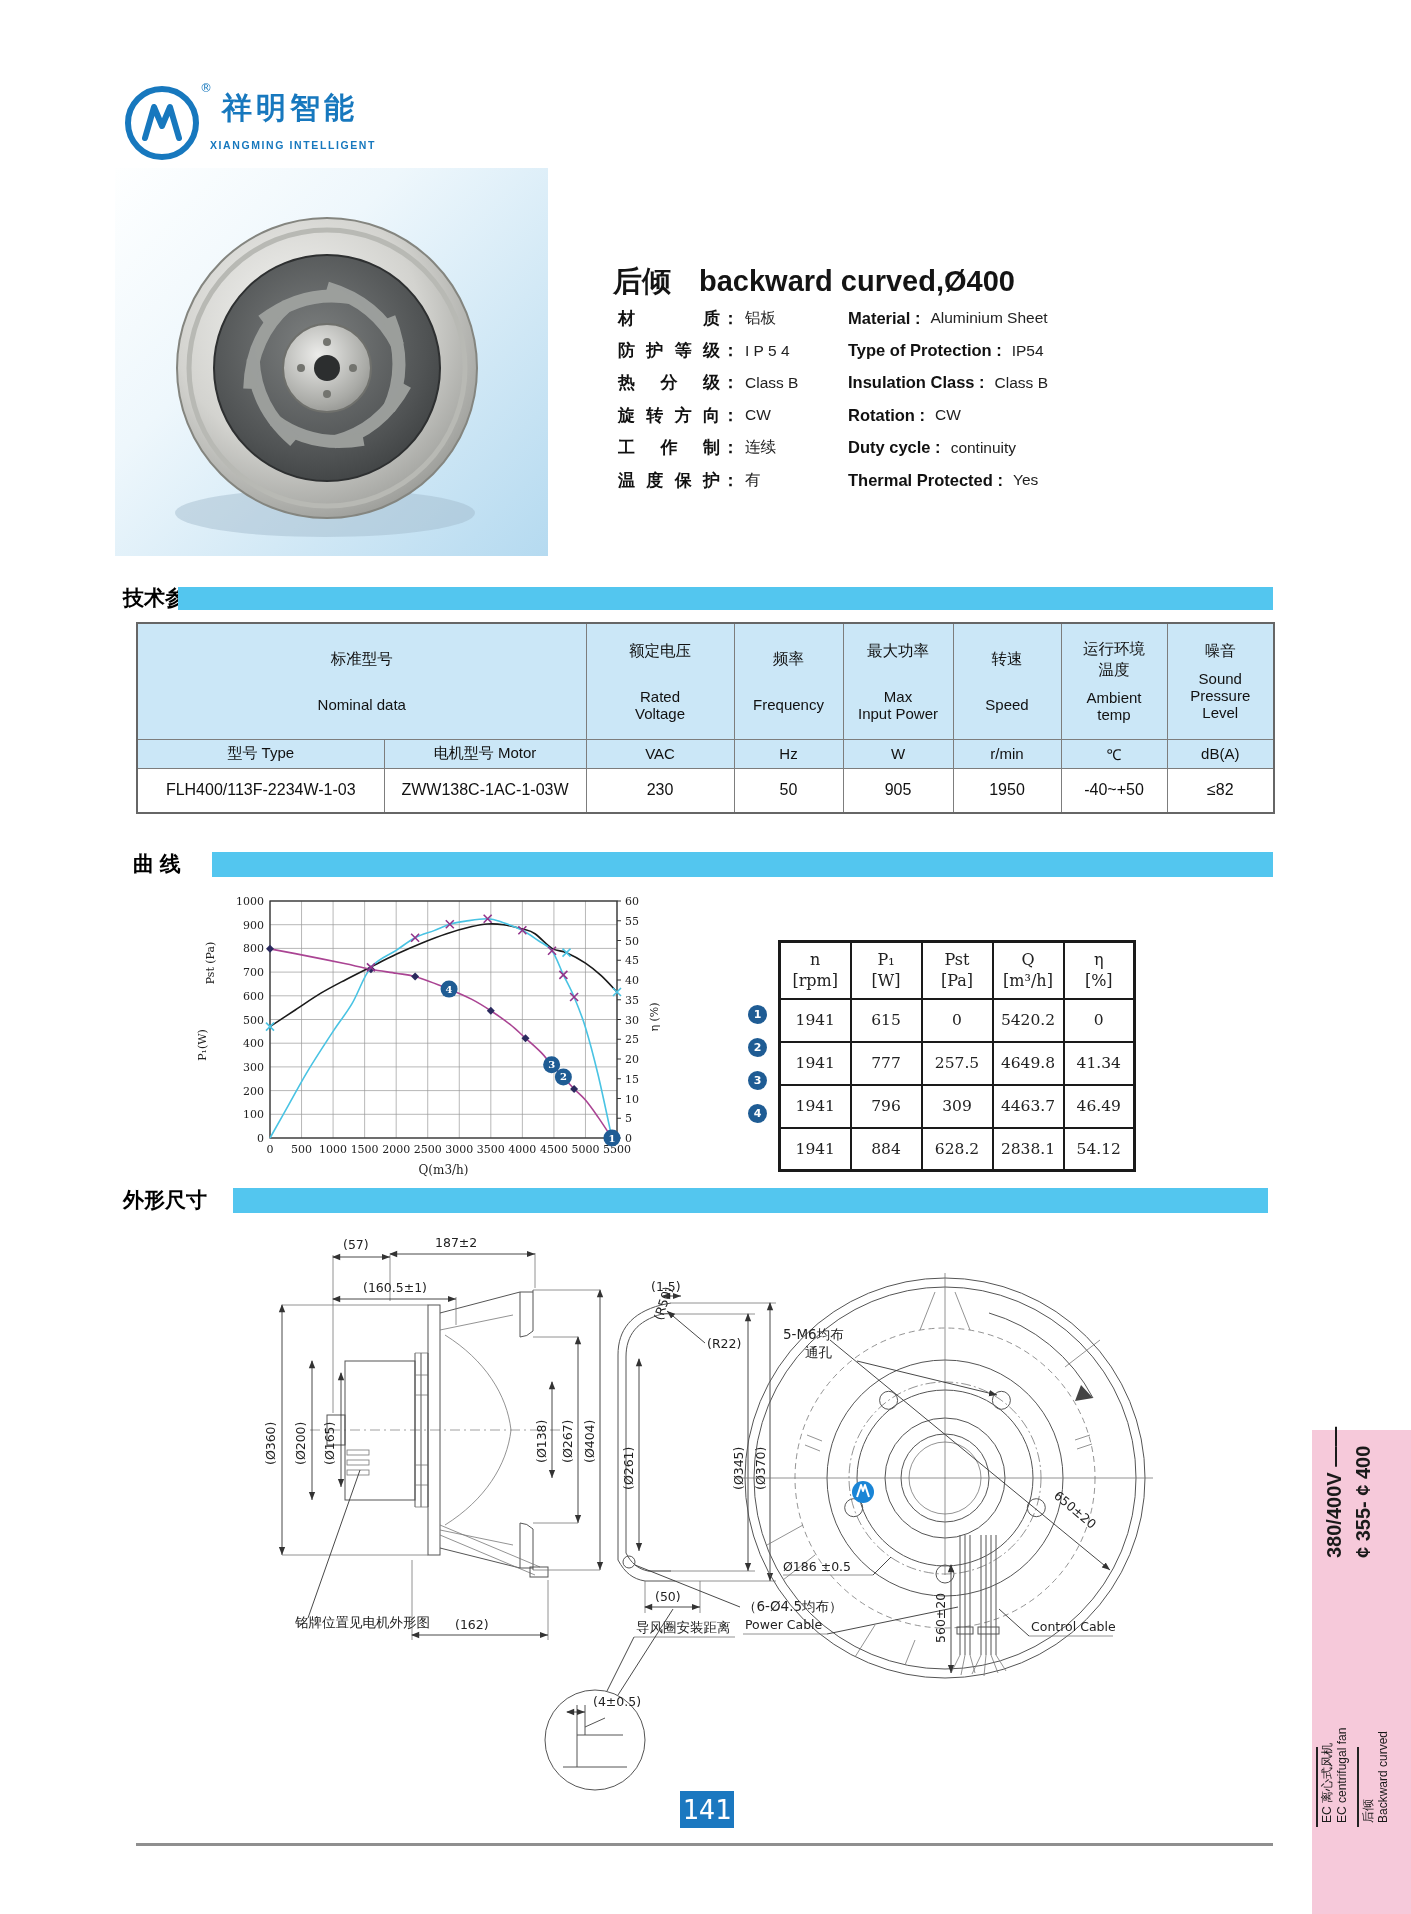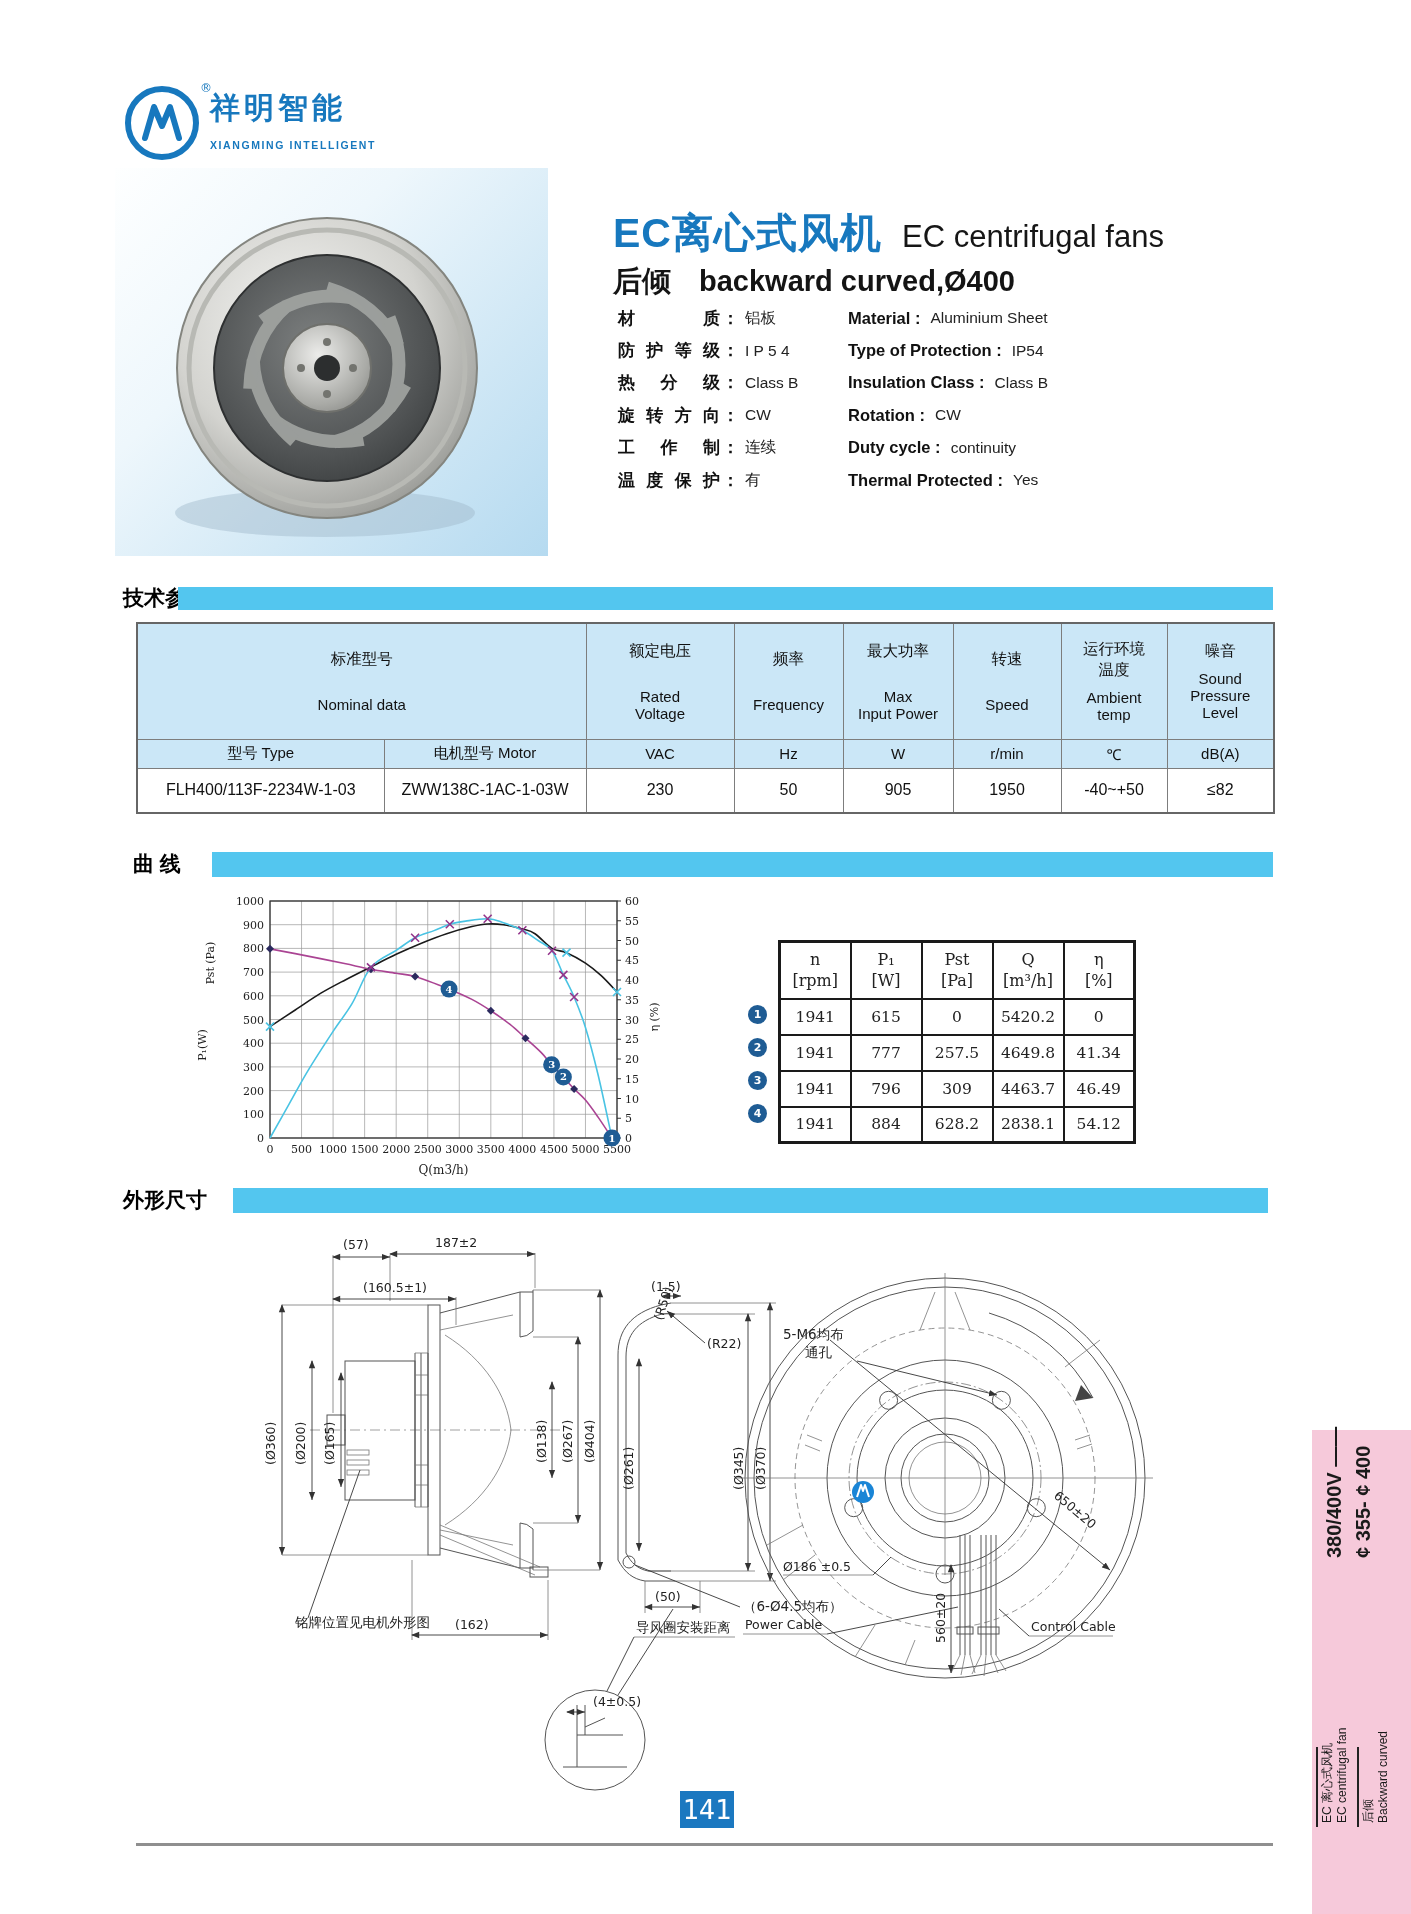--- a/index.html
+++ b/index.html
@@ -1,21 +1,21 @@
 <!DOCTYPE html>
 <html><head>
 <meta charset="utf-8">
 <style>
   * { margin:0; padding:0; box-sizing:border-box; }
   body { background:#fff; font-family:"Liberation Sans", sans-serif; }
   .page { position:relative; width:1411px; height:1914px; background:#fff; overflow:hidden; }
   .abs { position:absolute; }
 
   
-  .brand-cn { font-size:30px; font-weight:bold; color:#1778be; letter-spacing:4px; font-family:"Liberation Sans",sans-serif;}
+  .brand-cn { font-size:30px; font-weight:bold; color:#1778be; letter-spacing:4px; font-family:"Liberation Sans",sans-serif;margin-left:12px;}
   .brand-en { font-size:10.5px; font-weight:bold; color:#1778be; letter-spacing:1.6px; margin-top:10px;}
 
   
   .photo { left:115px; top:168px; width:433px; height:388px;
     background:linear-gradient(135deg,#feffff 0%,#eef7fc 35%,#cfe7f5 70%,#b5daf0 100%); }
 
   
   .title-row { left:613px; top:206px; display:flex; align-items:baseline; white-space:nowrap;}
   .title-cn { font-size:41px; font-weight:bold; color:#1778be; letter-spacing:1px;}
   .title-en { font-size:31px; color:#161616; margin-left:20px; }
@@ -46,21 +46,21 @@
   .hd-en { font-size:15px; white-space:pre-line; margin-top:8px;text-align:center; }
   .hd-gap { margin-top:26px; }
   td.hd2 { background:#cbe7f7; font-size:15px; height:29px;}
   td.dat { font-size:16px; height:45px; background:#fff;}
 
   
   table.perf { border-collapse:collapse; font-family:"DejaVu Serif", serif; }
   table.perf td { border:2px solid #1a1a1a; text-align:center; vertical-align:middle; width:71px; color:#222;}
   table.perf { border:3px solid #1a1a1a; }
   .perf-hd { height:57px; font-size:16px; line-height:1.35;}
-  .perf-cell { height:36px; font-size:15.5px; }
+  .perf-cell { height:43px; font-size:15.5px; }
   .opbadge { position:absolute; width:19px; height:19px; border-radius:50%; background:#1f5c94; color:#fff;
     font-size:11px; font-weight:bold; display:flex; align-items:center; justify-content:center; font-family:"DejaVu Sans",sans-serif;}
 
   
   .pagenum { left:680px; top:1791px; width:54px; height:37px; background:#1b78c0; color:#fff;
     font-size:27px; display:flex; align-items:center; justify-content:center; font-family:"DejaVu Sans Mono",monospace;}
 
   .bottom-rule { left:136px; top:1843px; width:1137px; height:3px; background:#8f8f8f; }
 
   
@@ -134,24 +134,20 @@
       </g>
       <circle cx="212" cy="200" r="44" fill="url(#hub)" stroke="#6f706c" stroke-width="2"></circle>
       <circle cx="212" cy="200" r="13" fill="#2c2e2f"></circle>
       <circle cx="212" cy="174" r="4" fill="#73746f"></circle>
         <circle cx="238" cy="200" r="4" fill="#73746f"></circle>
       <circle cx="212" cy="226" r="4" fill="#73746f"></circle>
         <circle cx="186" cy="200" r="4" fill="#73746f"></circle>
     </svg>
   </div>
 
-  <div class="abs title-row">
-    <span class="title-cn">EC离心式风机</span>
-    <span class="title-en">EC centrifugal fans</span>
-  </div>
   <div class="abs subtitle-row">
     <span class="subtitle-cn">后倾</span>
     <span class="subtitle-en">backward curved,Ø400</span>
   </div>
 
   <div class="abs specs-cn">
     <div class="spec-row">
         <span class="spec-label-cn">材质</span>
         <span class="spec-colon">：</span>
         <span class="spec-value-cn">铝板</span>

